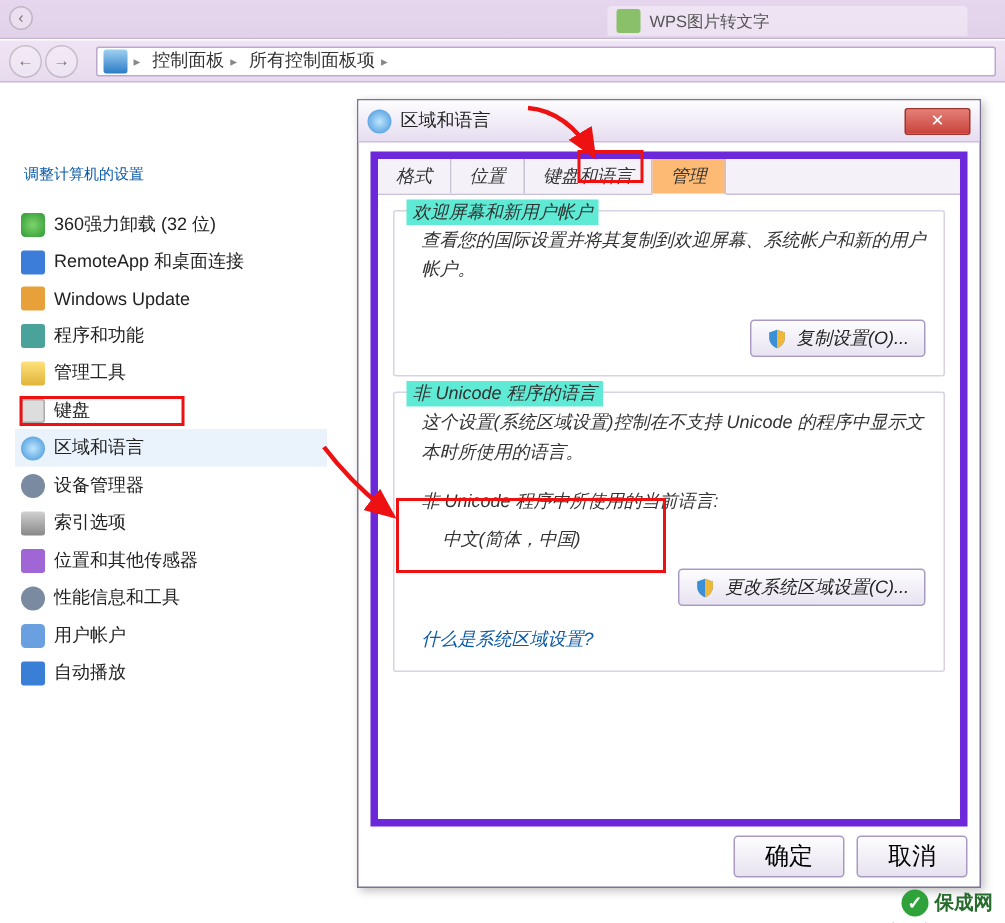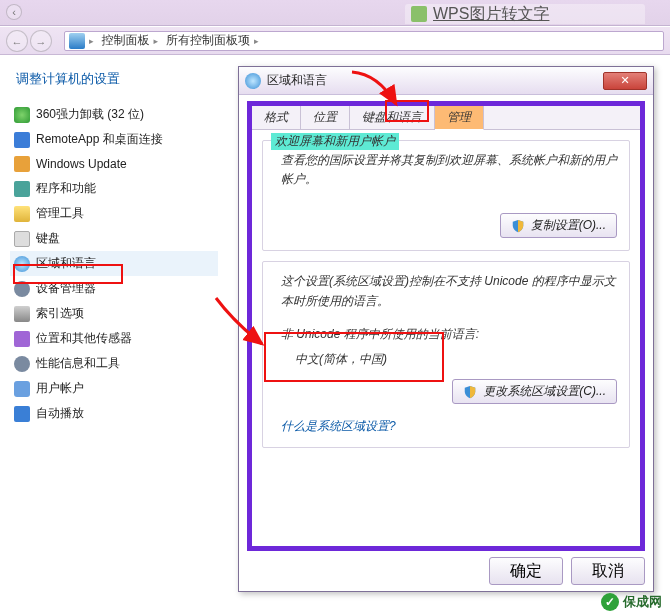--- a/index.html
+++ b/index.html
@@ -1,33 +1,33 @@
 <!DOCTYPE html>
 <html><head>
 <meta charset="utf-8">
 <style>
 * { box-sizing: border-box; margin: 0; padding: 0; }
 body { font-family: "Microsoft YaHei", "Segoe UI", Tahoma, sans-serif; font-size: 12px; background: #fff; width: 670px; height: 615px; position: relative; overflow: hidden; }
 
 
 .top-chrome { position: absolute; top: 0; left: 0; right: 0; height: 26px; background: linear-gradient(#e7d7ee, #e2d2e9); border-bottom: 1px solid #c4b3d1; }
-.top-tab { position: absolute; left: 405px; top: 4px; width: 240px; height: 20px; background: rgba(255,255,255,0.35); border-radius: 3px 3px 0 0; font-size: 16px; color: #555; display: flex; align-items: center; gap: 6px; padding: 0 6px; text-decoration: underline; }
+.top-tab { position: absolute; left: 405px; top: 4px; width: 240px; height: 20px; background: rgba(255,255,255,0.35); border-radius: 3px 3px 0 0; font-size: 11px; color: #555; display: flex; align-items: center; gap: 6px; padding: 0 6px; }
 .nav-circle { background: rgba(255,255,255,0.25); border: 1px solid rgba(0,0,0,0.18); color: #777; border-radius: 50%; display: flex; align-items: center; justify-content: center; font-size: 11px; }
 
 .addr-bar { position: absolute; top: 27px; left: 0; right: 0; height: 28px; background: linear-gradient(#efe4f3, #e8dbef); border-bottom: 1px solid #c8b8d5; display: flex; align-items: center; }
 .nav-circles { display: flex; gap: 2px; padding: 0 6px; }
 .nav-circles .nav-circle { width: 22px; height: 22px; }
 .addr-input { flex: 1; height: 20px; margin: 0 6px; background: #fff; border: 1px solid #bca7cf; border-radius: 2px; display: flex; align-items: center; font-size: 12px; color: #333; }
 .addr-seg { padding: 0 4px; display: flex; align-items: center; gap: 4px; }
 .addr-arrow { color: #888; font-size: 9px; }
 
 
 .cp-body { position: absolute; top: 56px; left: 0; right: 0; bottom: 0; background: #fff; display: flex; }
 .cp-left { width: 220px; padding: 14px 2px 0 10px; }
-.cp-title { color: #0b5aa8; font-size: 13px; margin-bottom: 14px; padding-left: 6px; }
+.cp-title { color: #0b5aa8; font-size: 10px; margin-bottom: 14px; padding-left: 6px; margin-top: 39px; }
 .cp-list { list-style: none; }
 .cp-item { display: flex; align-items: center; gap: 6px; padding: 4px 4px; font-size: 12px; color: #222; cursor: pointer; }
 .cp-item.active { background: #eaf3fb; }
 .ic { width: 16px; height: 16px; display: inline-flex; align-items: center; justify-content: center; font-size: 12px; }
 .red-box { border: 2px solid #e11; position: absolute; pointer-events: none; }
 .red-box.region-lang { left: 13px; top: 264px; width: 110px; height: 20px; }
 
 
 .dialog { position: absolute; left: 238px; top: 66px; width: 416px; height: 526px; background: #fff; border: 1px solid #7e7097; box-shadow: 2px 2px 6px rgba(0,0,0,0.25); }
 .dlg-title { height: 28px; background: linear-gradient(#fdfdfe, #e6ddf0); display: flex; align-items: center; padding: 0 6px; gap: 6px; border-bottom: 1px solid #c9bedb; }
@@ -192,20 +192,21 @@
           <svg class="shield" viewBox="0 0 16 16">
               <path d="M8 1l6 2v4c0 4-3 7-6 8-3-1-6-4-6-8V3z" fill="#3b8fd6"></path>
               <path d="M8 1l6 2v4c0 4-3 7-6 8V1z" fill="#f0b83a"></path>
             </svg>
           <span>复制设置(O)...</span>
         </span>
       </div>
     </div>
 
     <div class="group">
+      <div class="group-title">非 Unicode 程序的语言</div>
       <p class="desc">这个设置(系统区域设置)控制在不支持 Unicode 的程序中显示文本时所使用的语言。</p>
       <p class="desc" style="margin-top:14px">非 Unicode 程序中所使用的当前语言:</p>
       <p class="desc" style="margin-left:20px;margin-top:6px">中文(简体，中国)</p>
       <div style="text-align:right;margin-top:10px">
         <span class="btn">
           <svg class="shield" viewBox="0 0 16 16">
               <path d="M8 1l6 2v4c0 4-3 7-6 8-3-1-6-4-6-8V3z" fill="#3b8fd6"></path>
               <path d="M8 1l6 2v4c0 4-3 7-6 8V1z" fill="#f0b83a"></path>
             </svg>
           <span>更改系统区域设置(C)...</span>

